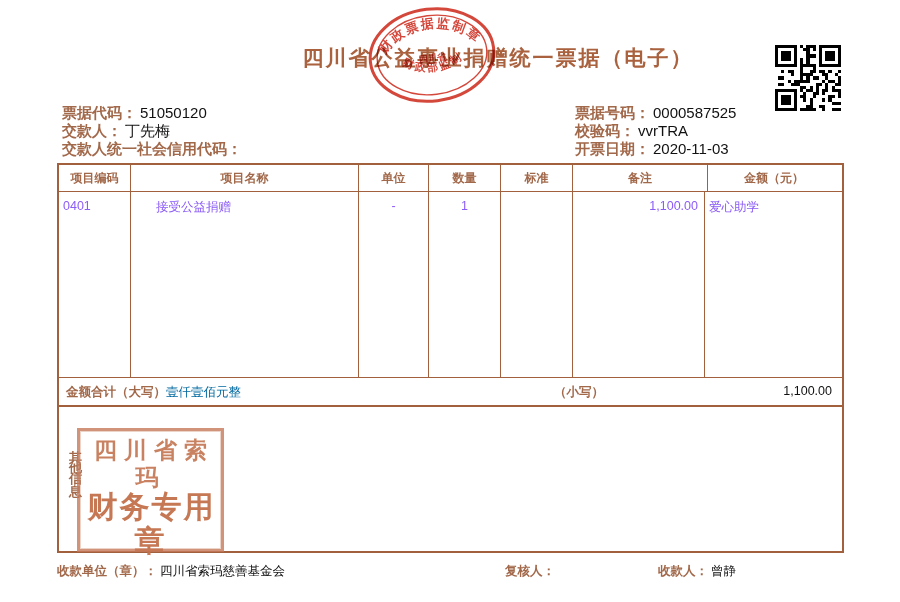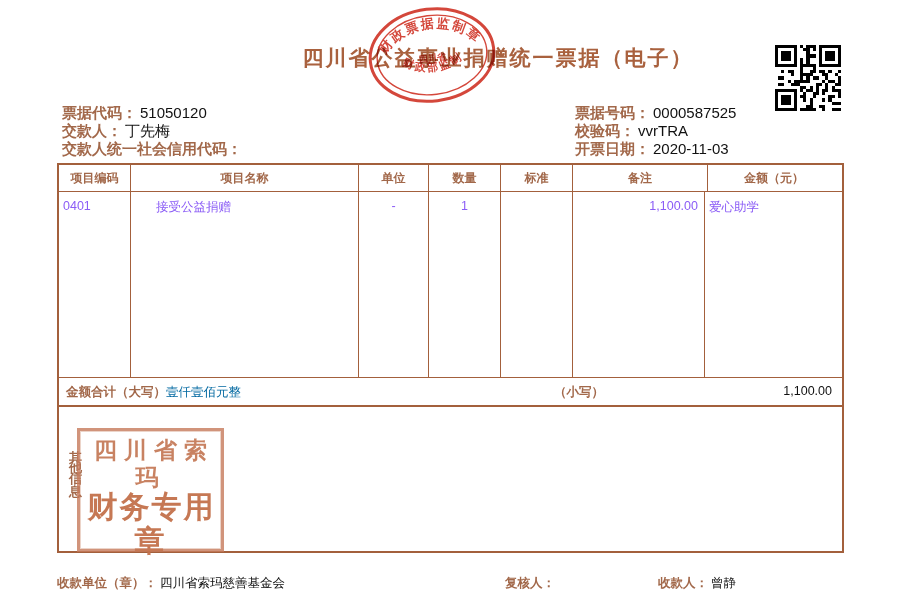--- a/index.html
+++ b/index.html
@@ -67,21 +67,21 @@
   .sq-stamp{position:absolute;left:18px;top:21px;width:147px;height:124px;box-sizing:border-box;
             border:3px solid rgba(198,122,92,.85);box-shadow:inset 0 0 0 1px rgba(198,122,92,.35);
             text-align:center;color:#c67c5a;opacity:.95;
             font-family:"DejaVu Serif","Liberation Serif",serif;}
   .sq-l1,.sq-l2{font-size:23px;line-height:27px;font-weight:bold;letter-spacing:7px;text-indent:7px;}
   .sq-l1{margin-top:5px;}
   .sq-l3{font-size:30px;line-height:34px;font-weight:bold;letter-spacing:2px;text-indent:2px;color:#c3714b;}
 
   
   .footer{position:absolute;top:563px;left:0;width:900px;font-size:12.5px;}
-  .f-item{position:absolute;top:0;white-space:nowrap;margin-top:12px;}
+  .f-item{position:absolute;top:0;white-space:nowrap;}
   .f-payee{left:57px;} .f-reviewer{left:505px;} .f-cashier{left:658px;}
 </style>
 </head>
 <body>
 
 <div class="page">
 
   <div class="title">四川省公益事业捐赠统一票据（电子）</div>
 
   <svg class="oval-stamp" viewBox="0 0 130 100">

